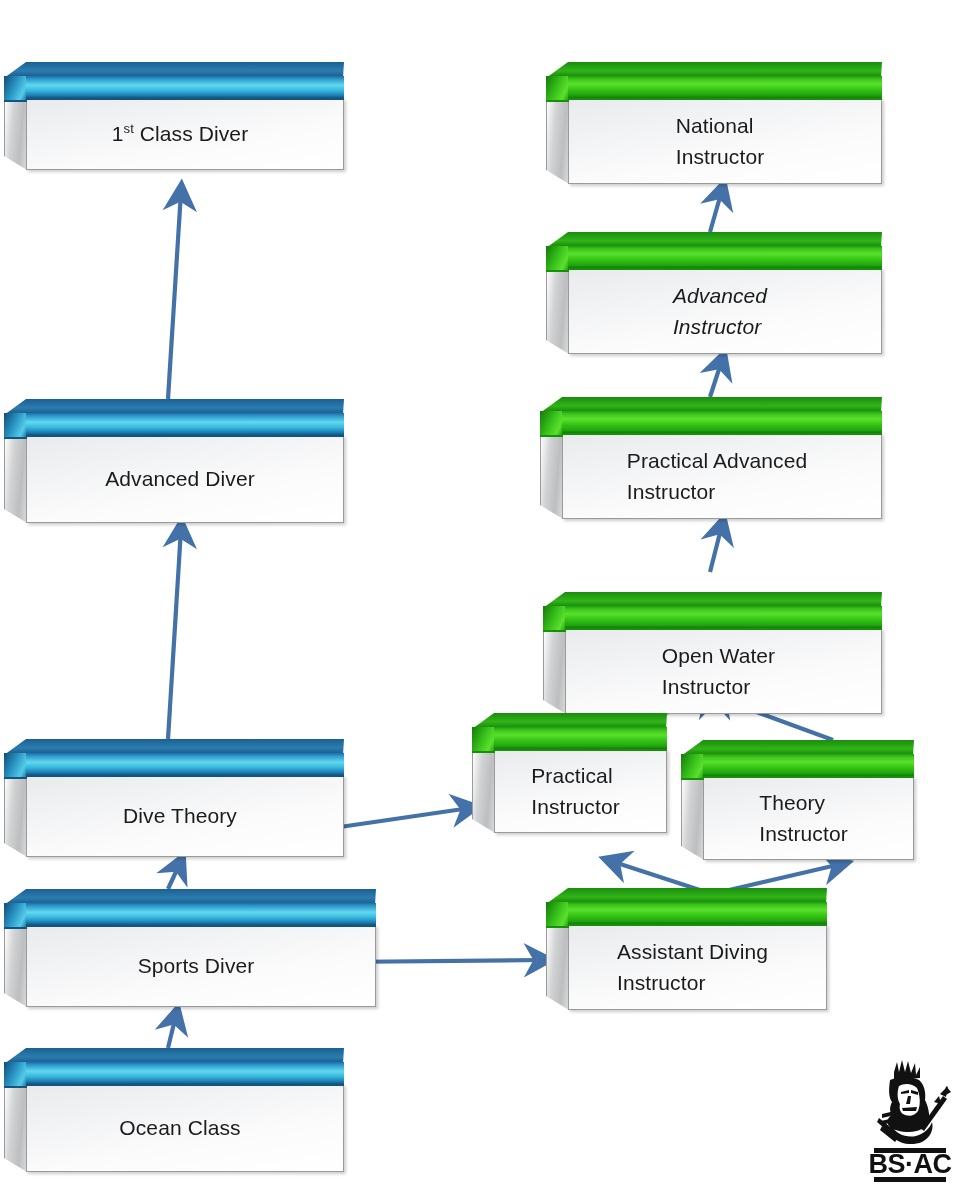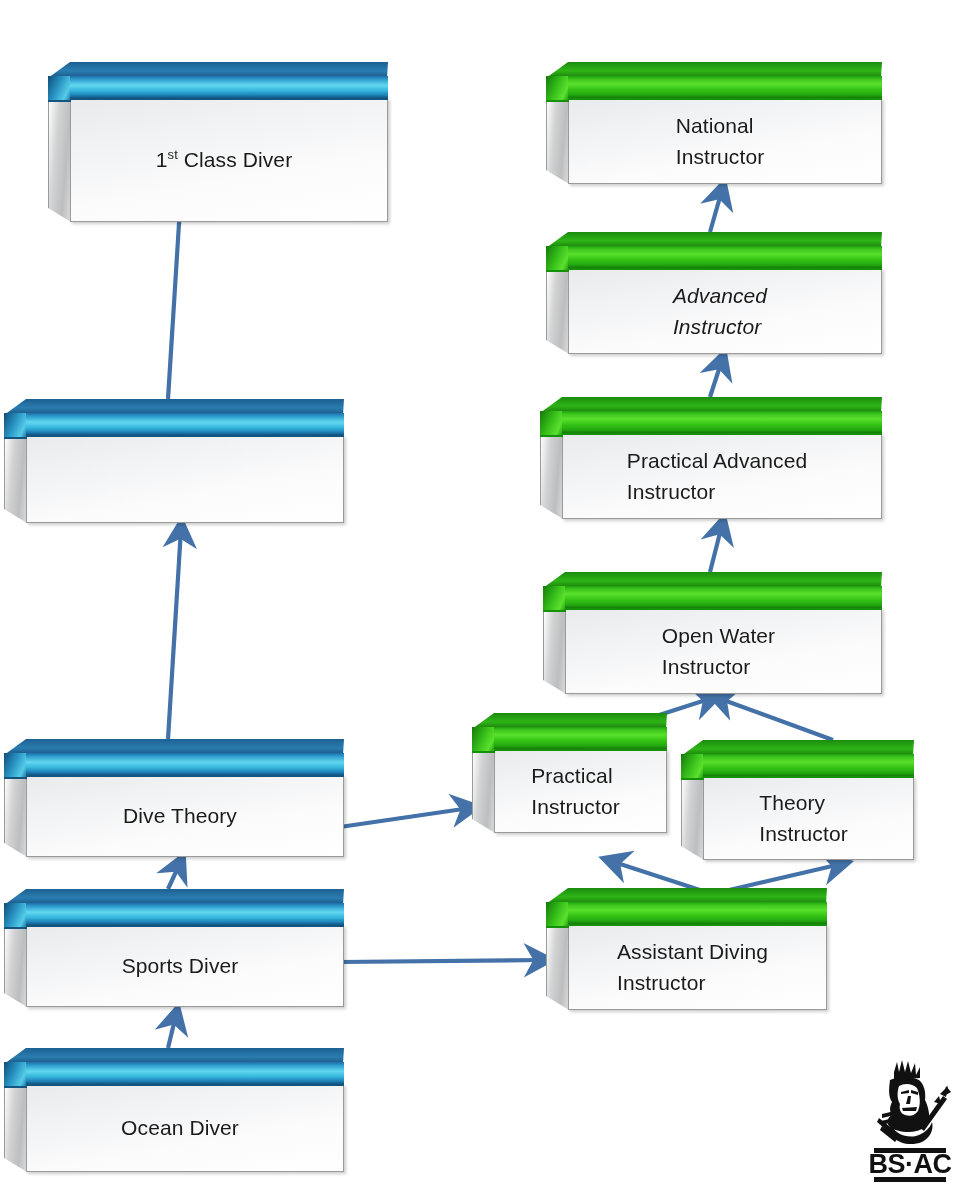--- a/index.html
+++ b/index.html
@@ -191,69 +191,72 @@
       <path d="M833,740 L718,698"></path>
 
       <path d="M710,572 L722,525"></path>
 
       <path d="M710,397 L722,360"></path>
 
       <path d="M710,232 L722,190"></path>
     </g>
   </svg>
 
-  <div class="node blue" style="left:4px; top:62px; width:340px; height:160px;margin-left:44px;">
+  <div class="node blue" style="left:4px; top:62px; width:340px; height:108px;">
     <div class="side"></div>
     <div class="body"></div>
     <div class="lid"></div>
     <div class="cap"></div>
     <div class="bar"></div>
     <div class="label">
       <div class="lines">1<sup>st</sup> Class Diver</div>
     </div>
   </div>
 
   <div class="node blue" style="left:4px; top:399px; width:340px; height:124px;">
     <div class="side"></div>
     <div class="body"></div>
     <div class="lid"></div>
     <div class="cap"></div>
     <div class="bar"></div>
+    <div class="label">
+      <div class="lines">Advanced Diver</div>
+    </div>
   </div>
 
   <div class="node blue" style="left:4px; top:739px; width:340px; height:118px;">
     <div class="side"></div>
     <div class="body"></div>
     <div class="lid"></div>
     <div class="cap"></div>
     <div class="bar"></div>
     <div class="label">
       <div class="lines">Dive Theory</div>
     </div>
   </div>
 
-  <div class="node blue" style="left:4px; top:889px; width:340px; height:118px;">
+  <div class="node blue" style="left:4px; top:889px; width:372px; height:118px;">
     <div class="side"></div>
     <div class="body"></div>
     <div class="lid"></div>
     <div class="cap"></div>
     <div class="bar"></div>
     <div class="label">
       <div class="lines">Sports Diver</div>
     </div>
   </div>
 
   <div class="node blue" style="left:4px; top:1048px; width:340px; height:124px;">
     <div class="side"></div>
     <div class="body"></div>
     <div class="lid"></div>
     <div class="cap"></div>
     <div class="bar"></div>
     <div class="label">
-      <div class="lines">Ocean Diver</div>
+      <div class="lines">Ocean Class</div>
     </div>
   </div>
 
   <div class="node green twoline" style="left:546px; top:62px; width:336px; height:122px;">
     <div class="side"></div>
     <div class="body"></div>
     <div class="lid"></div>
     <div class="cap"></div>
     <div class="bar"></div>
     <div class="label">
@@ -279,21 +282,21 @@
     <div class="body"></div>
     <div class="lid"></div>
     <div class="cap"></div>
     <div class="bar"></div>
     <div class="label">
       <div class="lines">Practical Advanced
 Instructor</div>
     </div>
   </div>
 
-  <div class="node green twoline" style="left:543px; top:572px; width:339px; height:122px;">
+  <div class="node green twoline" style="left:543px; top:592px; width:339px; height:122px;">
     <div class="side"></div>
     <div class="body"></div>
     <div class="lid"></div>
     <div class="cap"></div>
     <div class="bar"></div>
     <div class="label">
       <div class="lines">Open Water
 Instructor</div>
     </div>
   </div>

